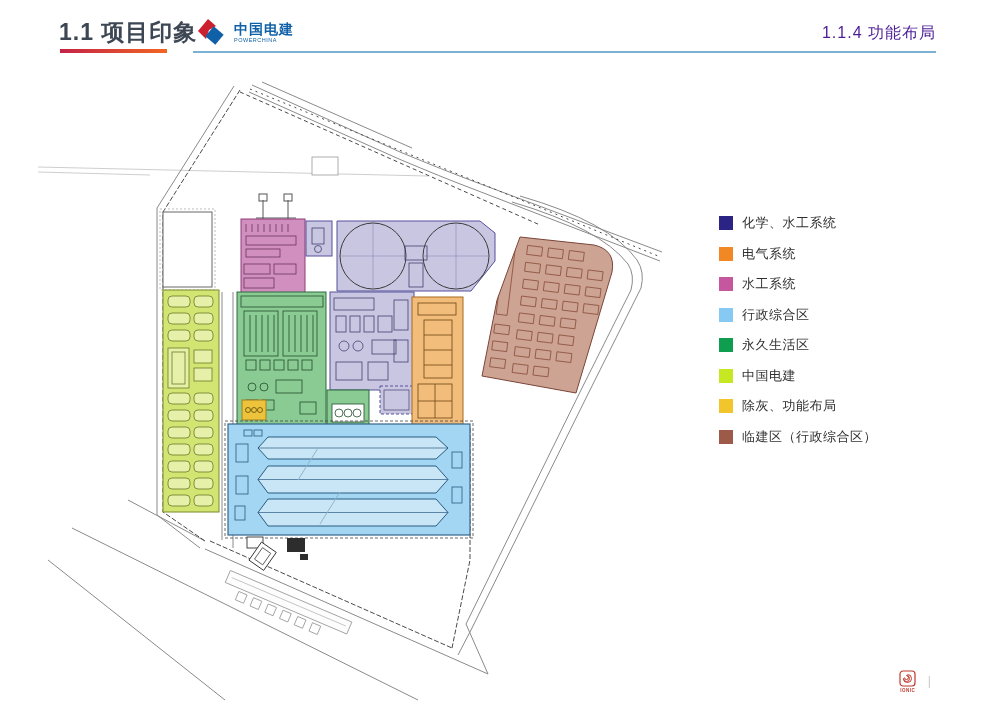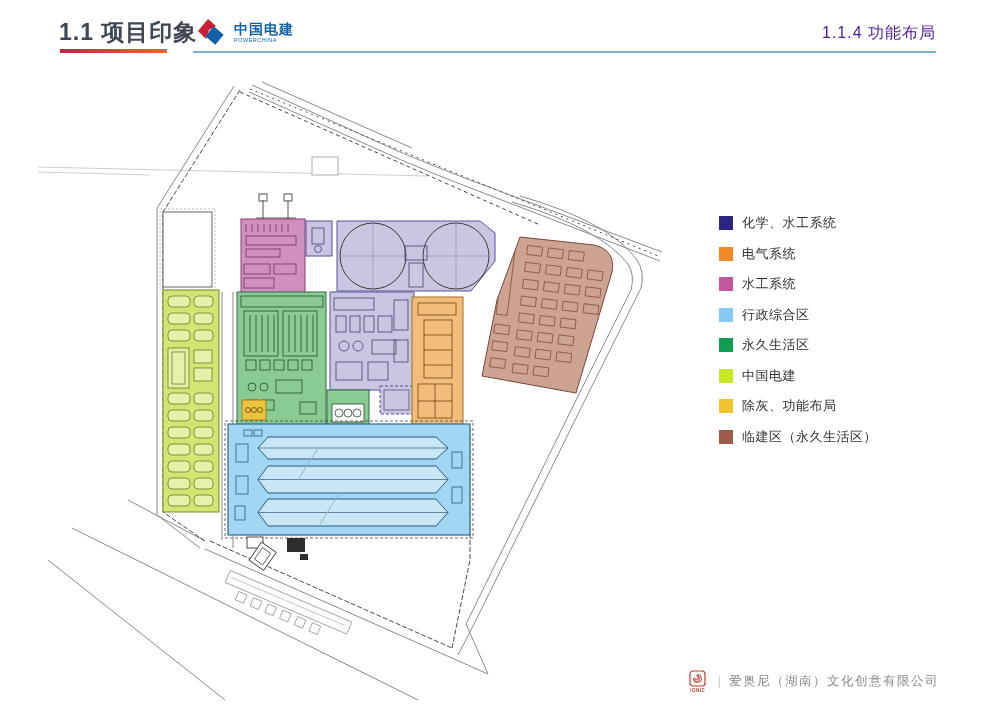--- a/index.html
+++ b/index.html
@@ -331,29 +331,28 @@
     <div class="legend-item">
       <span class="swatch" style="background: rgb(198, 232, 34);"></span>
       <span class="legend-label">中国电建</span>
     </div>
     <div class="legend-item">
       <span class="swatch" style="background: rgb(243, 197, 44);"></span>
       <span class="legend-label">除灰、功能布局</span>
     </div>
     <div class="legend-item">
       <span class="swatch" style="background: rgb(157, 90, 73);"></span>
-      <span class="legend-label">临建区（永久生活区）</span>
+      <span class="legend-label">临建区（行政综合区）</span>
     </div>
   </div>
 
   <div class="footer">
     <div class="ionic">
       <svg width="17" height="17" viewBox="0 0 17 17">
         <rect x="1" y="1" width="15" height="15" rx="3" fill="none" stroke="#c0392b" stroke-width="1.2"></rect>
         <path d="M8.5,8.5 m0,-4 a4,4 0 1,1 -4,4 a3,3 0 1,0 3,-3 a2,2 0 1,1 -2,2" fill="none" stroke="#c0392b" stroke-width="1"></path>
       </svg>
       <span class="ionic-label">IONIC</span>
     </div>
     <span class="footer-sep">｜</span>
-    <span class="company">爱奥尼（湖南）文化创意有限公司</span>
   </div>
 
 </div>
 
 </body></html>

